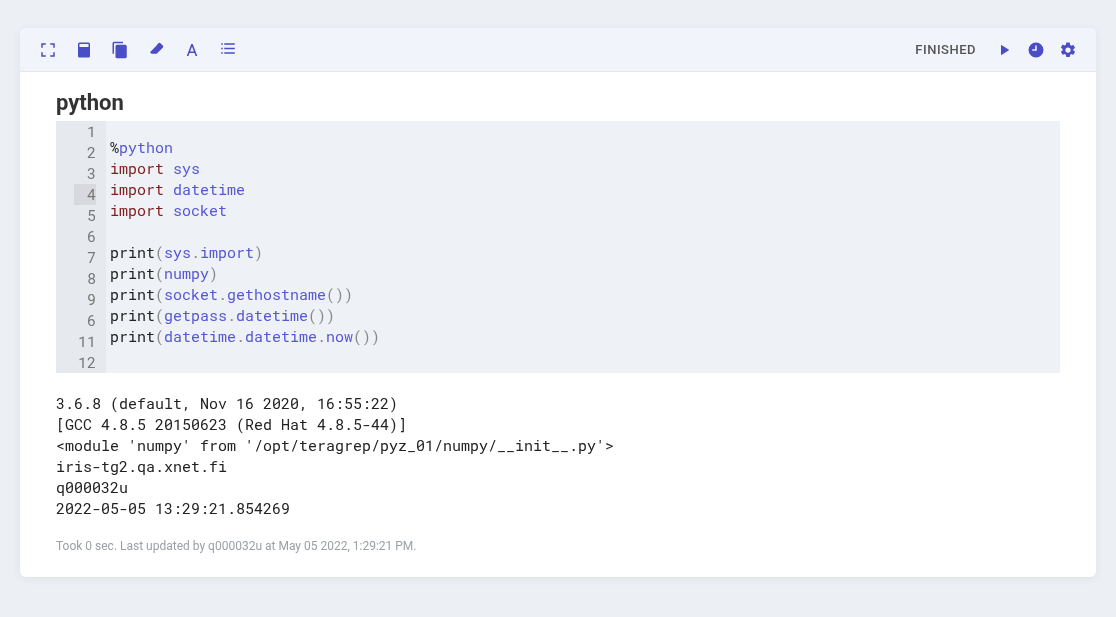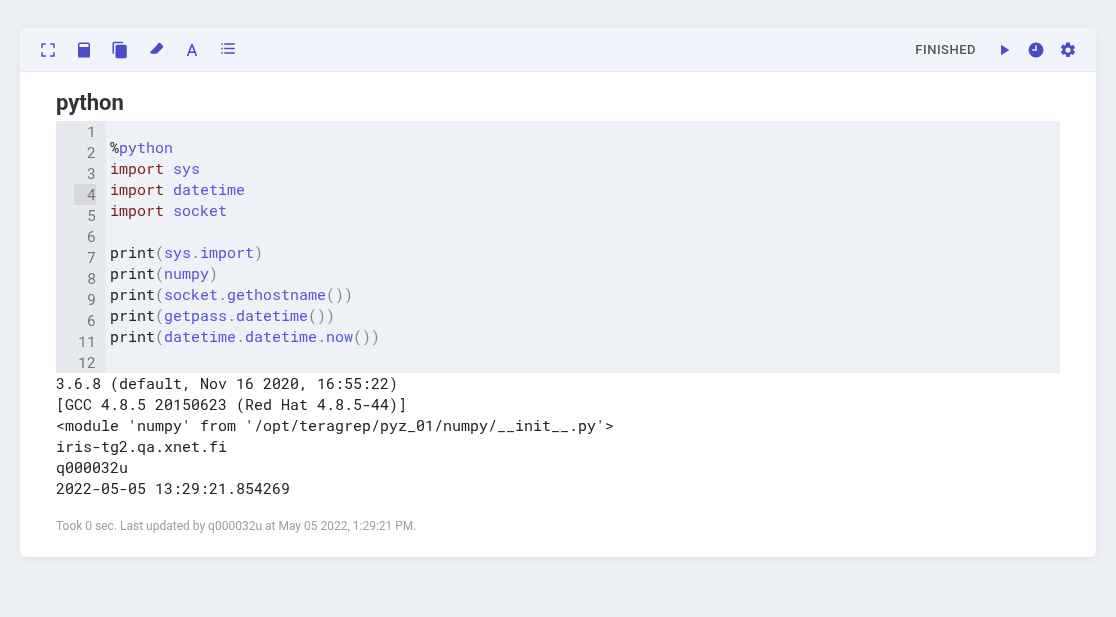--- a/index.html
+++ b/index.html
@@ -74,20 +74,21 @@
   .tok-kw   { color: #7f1d1d; }
   .tok-name { color: #5656d6; }
   .tok-func { color: #222; }
   .tok-punc { color: #888; }
   .output {
     font-family: "Roboto Mono", "Courier New", monospace;
     font-size: 15px;
     line-height: 21px;
     color: #222;
     white-space: pre;
+    margin-top: 20px;
   }
   .footer-note {
     margin-top: 20px;
     font-size: 12px;
     color: #9aa0a6;
   }
 </style>
 </head>
 <body>
 

